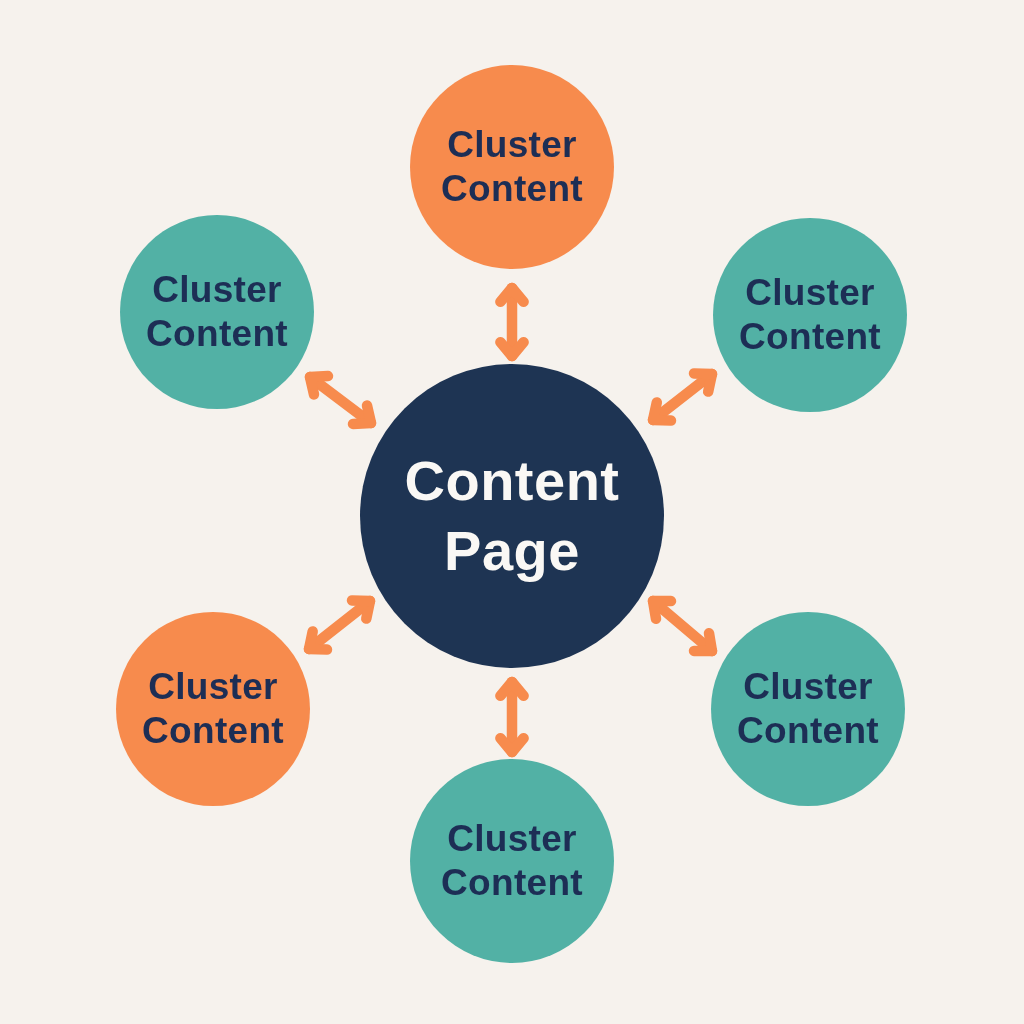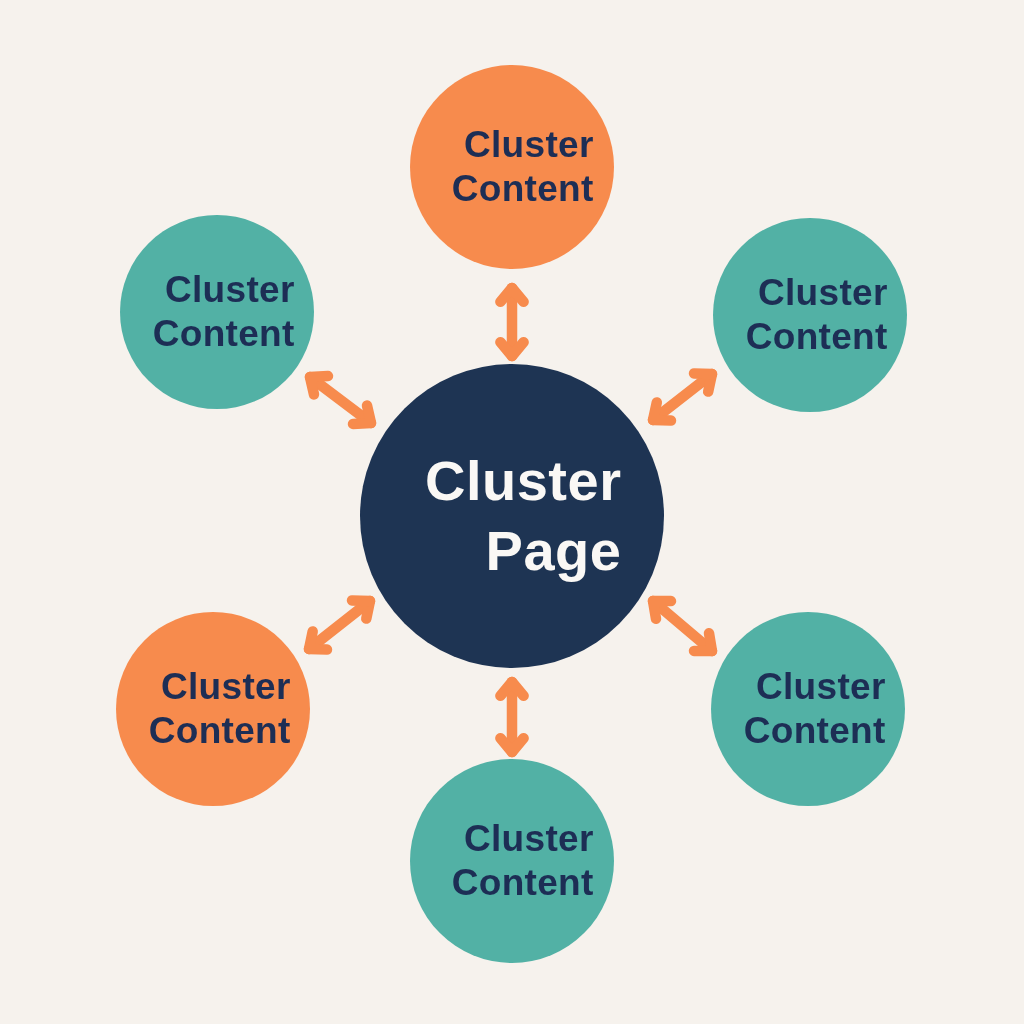--- a/index.html
+++ b/index.html
@@ -25,21 +25,21 @@
     stroke-width: 10.5;
     stroke-linecap: round;
     stroke-linejoin: round;
   }
   .node {
     position: absolute;
     border-radius: 50%;
     display: flex;
     align-items: center;
     justify-content: center;
-    text-align: right;
+    text-align: center;
     font-weight: 700;
   }
   .node .label {
     width: 80%;
   }
   .center-node {
     left: 360px;
     top: 364px;
     width: 304px;
     height: 304px;
@@ -92,21 +92,21 @@
       <polyline points="352,600.4 370,601 366.3,618.6"></polyline>
     </g>
     <g class="connector" style="stroke: rgb(247, 139, 77);">
       <line x1="310" y1="377" x2="371" y2="423"></line>
       <polyline points="314,394.5 310,377 328,376.1"></polyline>
       <polyline points="367,405.5 371,423 353,423.9"></polyline>
     </g>
   </svg>
 
   <div class="node center-node" style="background: rgb(30, 52, 83); color: rgb(250, 248, 245);">
-    <div class="label">Cluster Page</div>
+    <div class="label">Content Page</div>
   </div>
 
   <div class="node cluster-node pos-top" style="background: rgb(247, 139, 77); color: rgb(29, 46, 85);">
     <div class="label">Cluster Content</div>
   </div>
 
   <div class="node cluster-node pos-top-right" style="background: rgb(82, 177, 165); color: rgb(29, 46, 85);">
     <div class="label">Cluster Content</div>
   </div>
 

